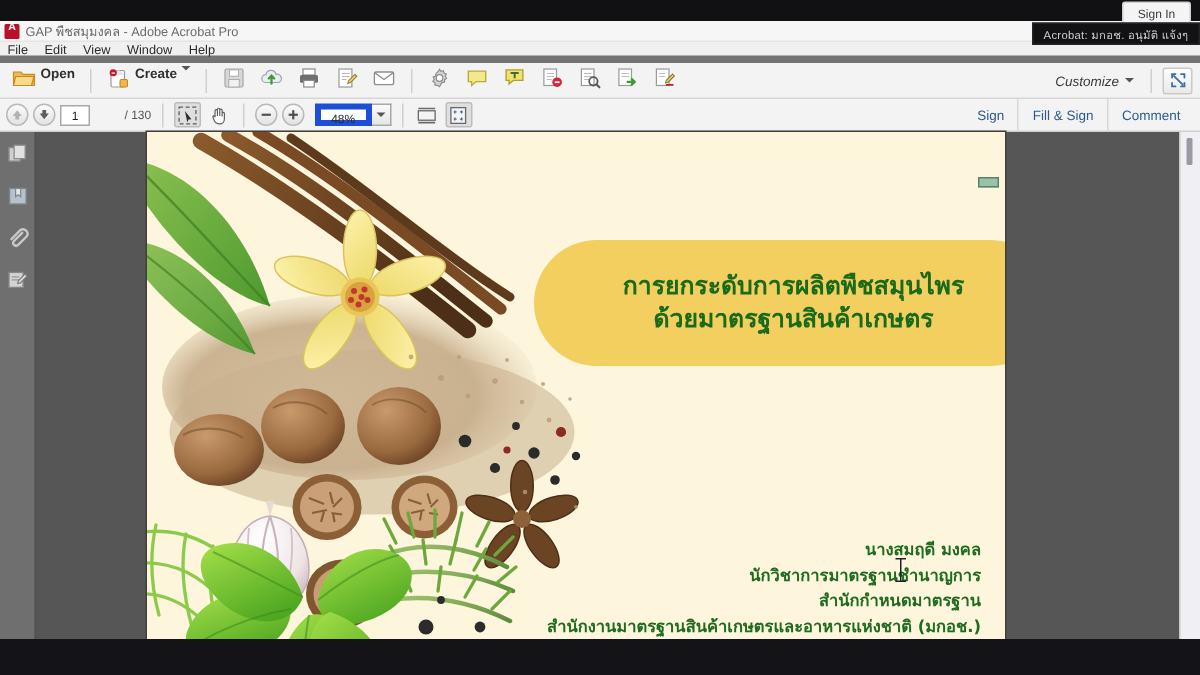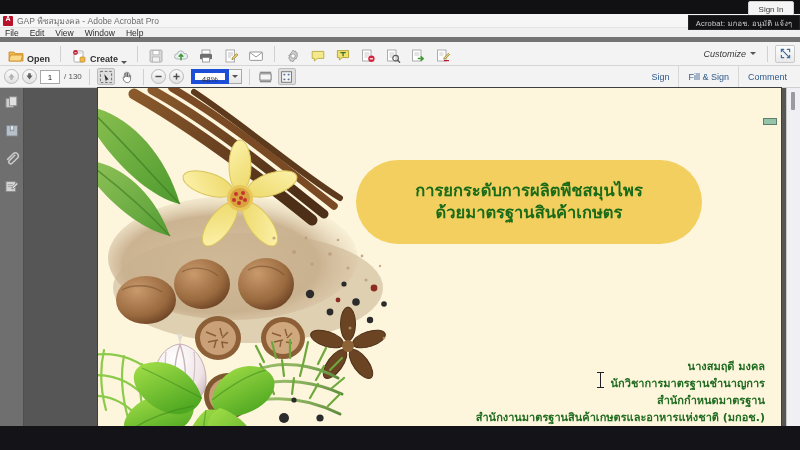--- a/index.html
+++ b/index.html
@@ -62,21 +62,21 @@
   }
   .menu-item { font-size: 8.5px; color: #2b2b2b; }
 
   
   .toolbar {
     height: 24px; background: #f3f3f3;
     display: flex; align-items: center; padding: 0 5px;
     border-bottom: 1px solid #d6d6d6;
     gap: 3px;
   }
-  .tb-btn { display: flex; align-items: flex-end; gap: 3px; padding: 0 3px; height: 20px; }
+  .tb-btn { display: flex; align-items: flex-start; gap: 3px; padding: 0 3px; height: 20px; }
   .tb-label { font-size: 9px; color: #303030; font-weight: bold; }
   .tb-sep { width: 1px; height: 16px; background: #d0d0d0; margin: 0 4px; }
   .caret { width: 0; height: 0; border-left: 3px solid transparent; border-right: 3px solid transparent; border-top: 3.5px solid #555; }
 
   .ic { width: 16px; height: 16px; display: block; }
 
   .spacer { flex: 1 1 auto; }
   .customize { display: flex; align-items: center; gap: 4px; padding-right: 4px; font-style: italic; }
   .customize span { font-size: 9px; color: #3b3b3b; }
   .expand-btn {
@@ -94,21 +94,21 @@
   .circ-btn {
     width: 15px; height: 15px; border-radius: 50%;
     background: linear-gradient(#fbfbfb,#e2e2e2);
     border: 1px solid #b9b9b9;
     display: flex; align-items: center; justify-content: center;
   }
   .page-field {
     width: 20px; height: 14px; background: #fff; border: 1px solid #a8a8a8;
     font-size: 8px; color: #1c1c1c; text-align: center; line-height: 13px;
   }
-  .page-total { font-size: 8px; color: #555; margin-left: 1px; }
+  .page-total { font-size: 8px; color: #555; margin-left: 20px; }
   .tool-tgl {
     width: 18px; height: 17px; border-radius: 2px;
     display: flex; align-items: center; justify-content: center;
   }
   .tool-tgl.active { background: #dfdfdf; border: 1px solid #bdbdbd; }
   .zoom-field {
     width: 38px; height: 15px; background: #fff; border: 4px solid #1d4ed8;
     font-size: 8px; color: #2a2a2a; text-align: center; line-height: 14px;
   }
   .zoom-drop {
@@ -133,21 +133,21 @@
     border-right: 1px solid #4e4e4e;
   }
   .nav-ic { width: 16px; height: 16px; opacity: .92; }
 
   .doc-area {
     flex: 1 1 auto; position: relative; background: #565656;
     display: flex; justify-content: center; padding-top: 0px;
   }
   .page {
     position: absolute; left: 74px; top: 0px;
-    width: 683px; height: 348px;
+    width: 572px; height: 348px;
     background: #fdf6dd;
     box-shadow: 0 0 0 1px #3f3f3f;
     overflow: hidden;
   }
 
   
   .art { position: absolute; left: 0; top: 0; width: 300px; height: 348px; overflow: hidden; }
   .art svg { display: block; }
 
   

